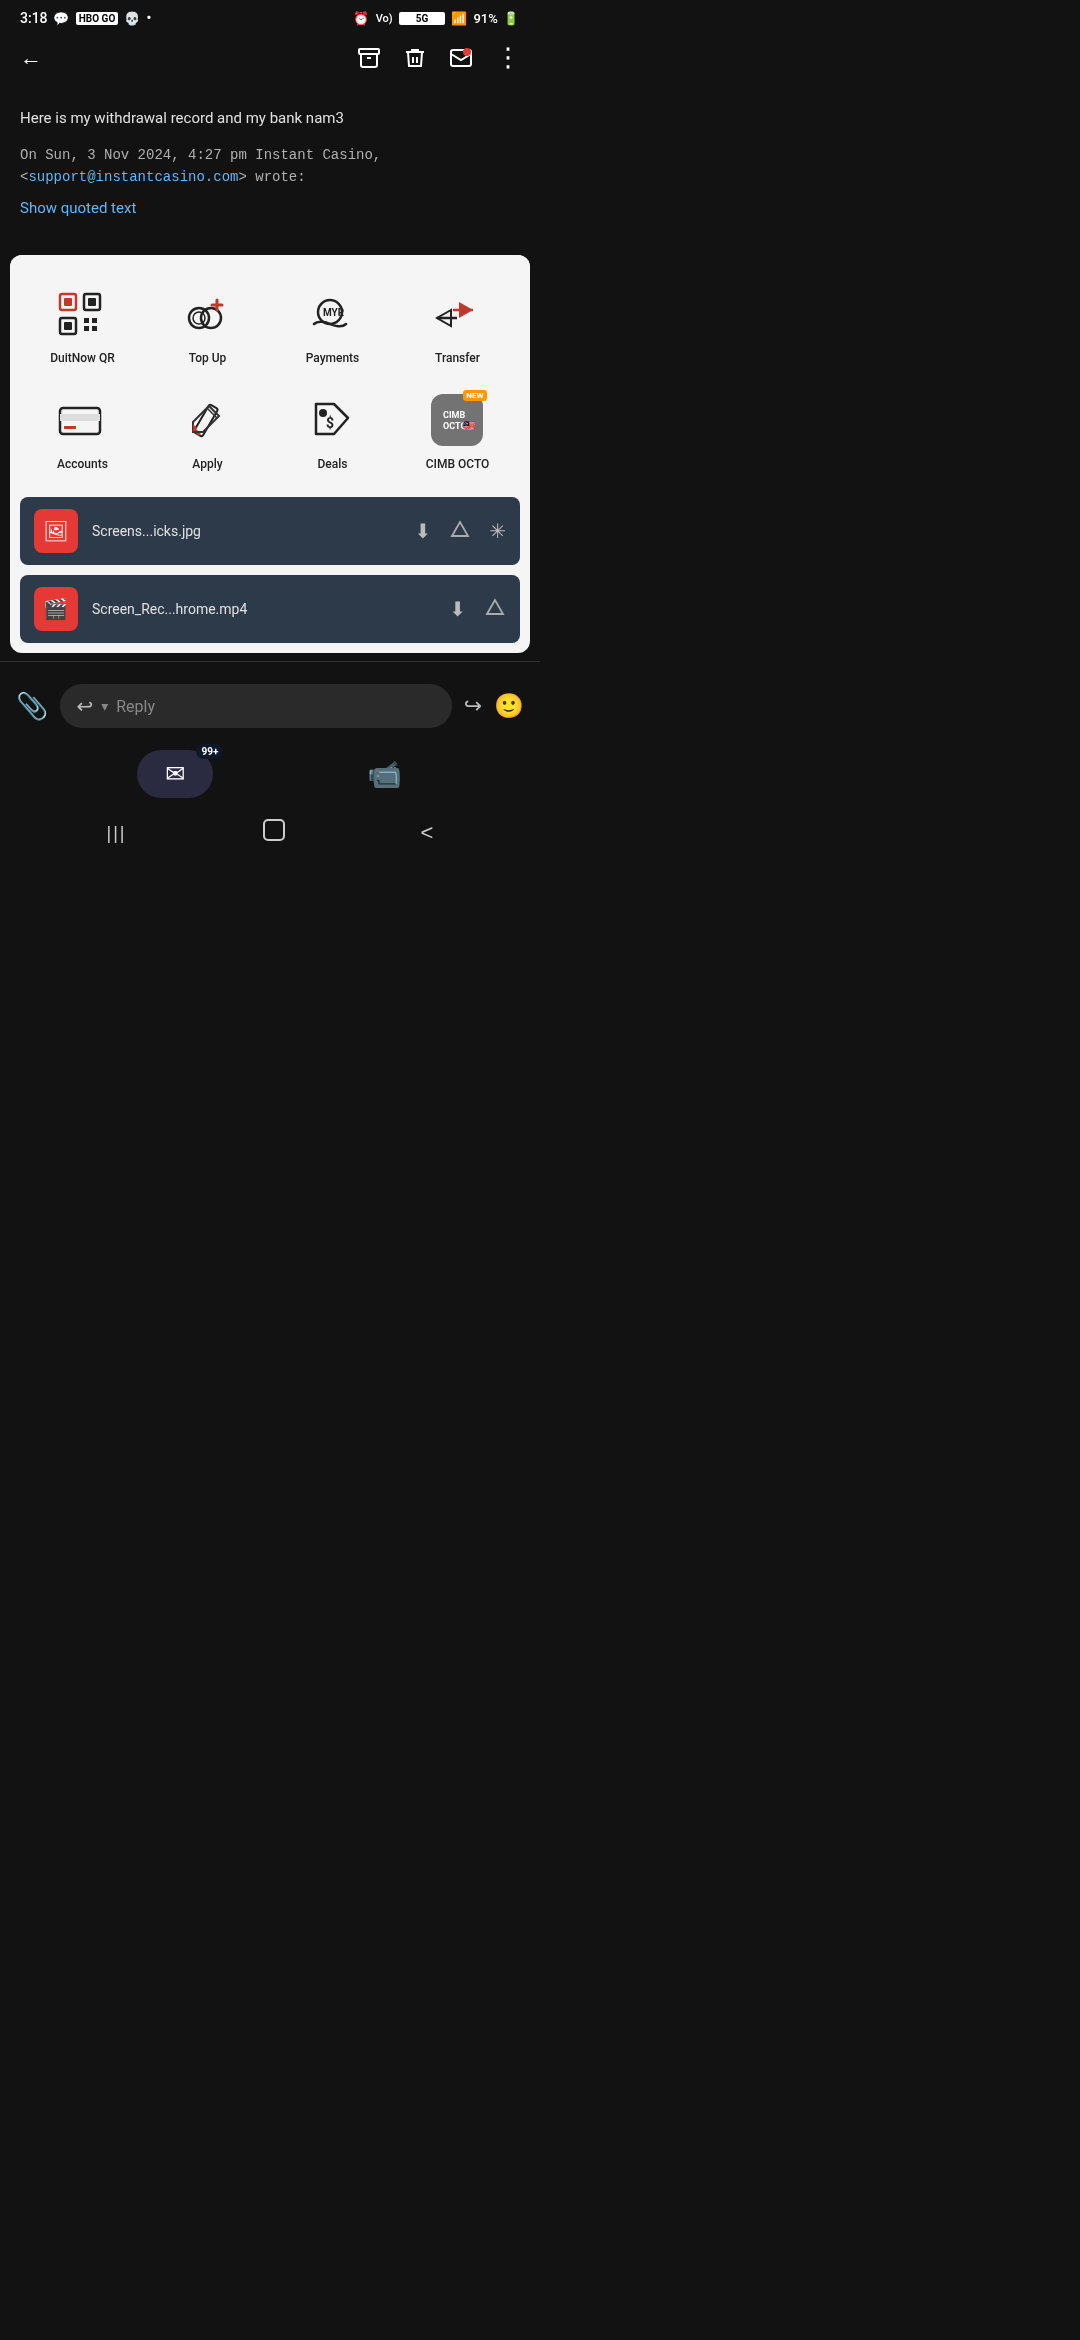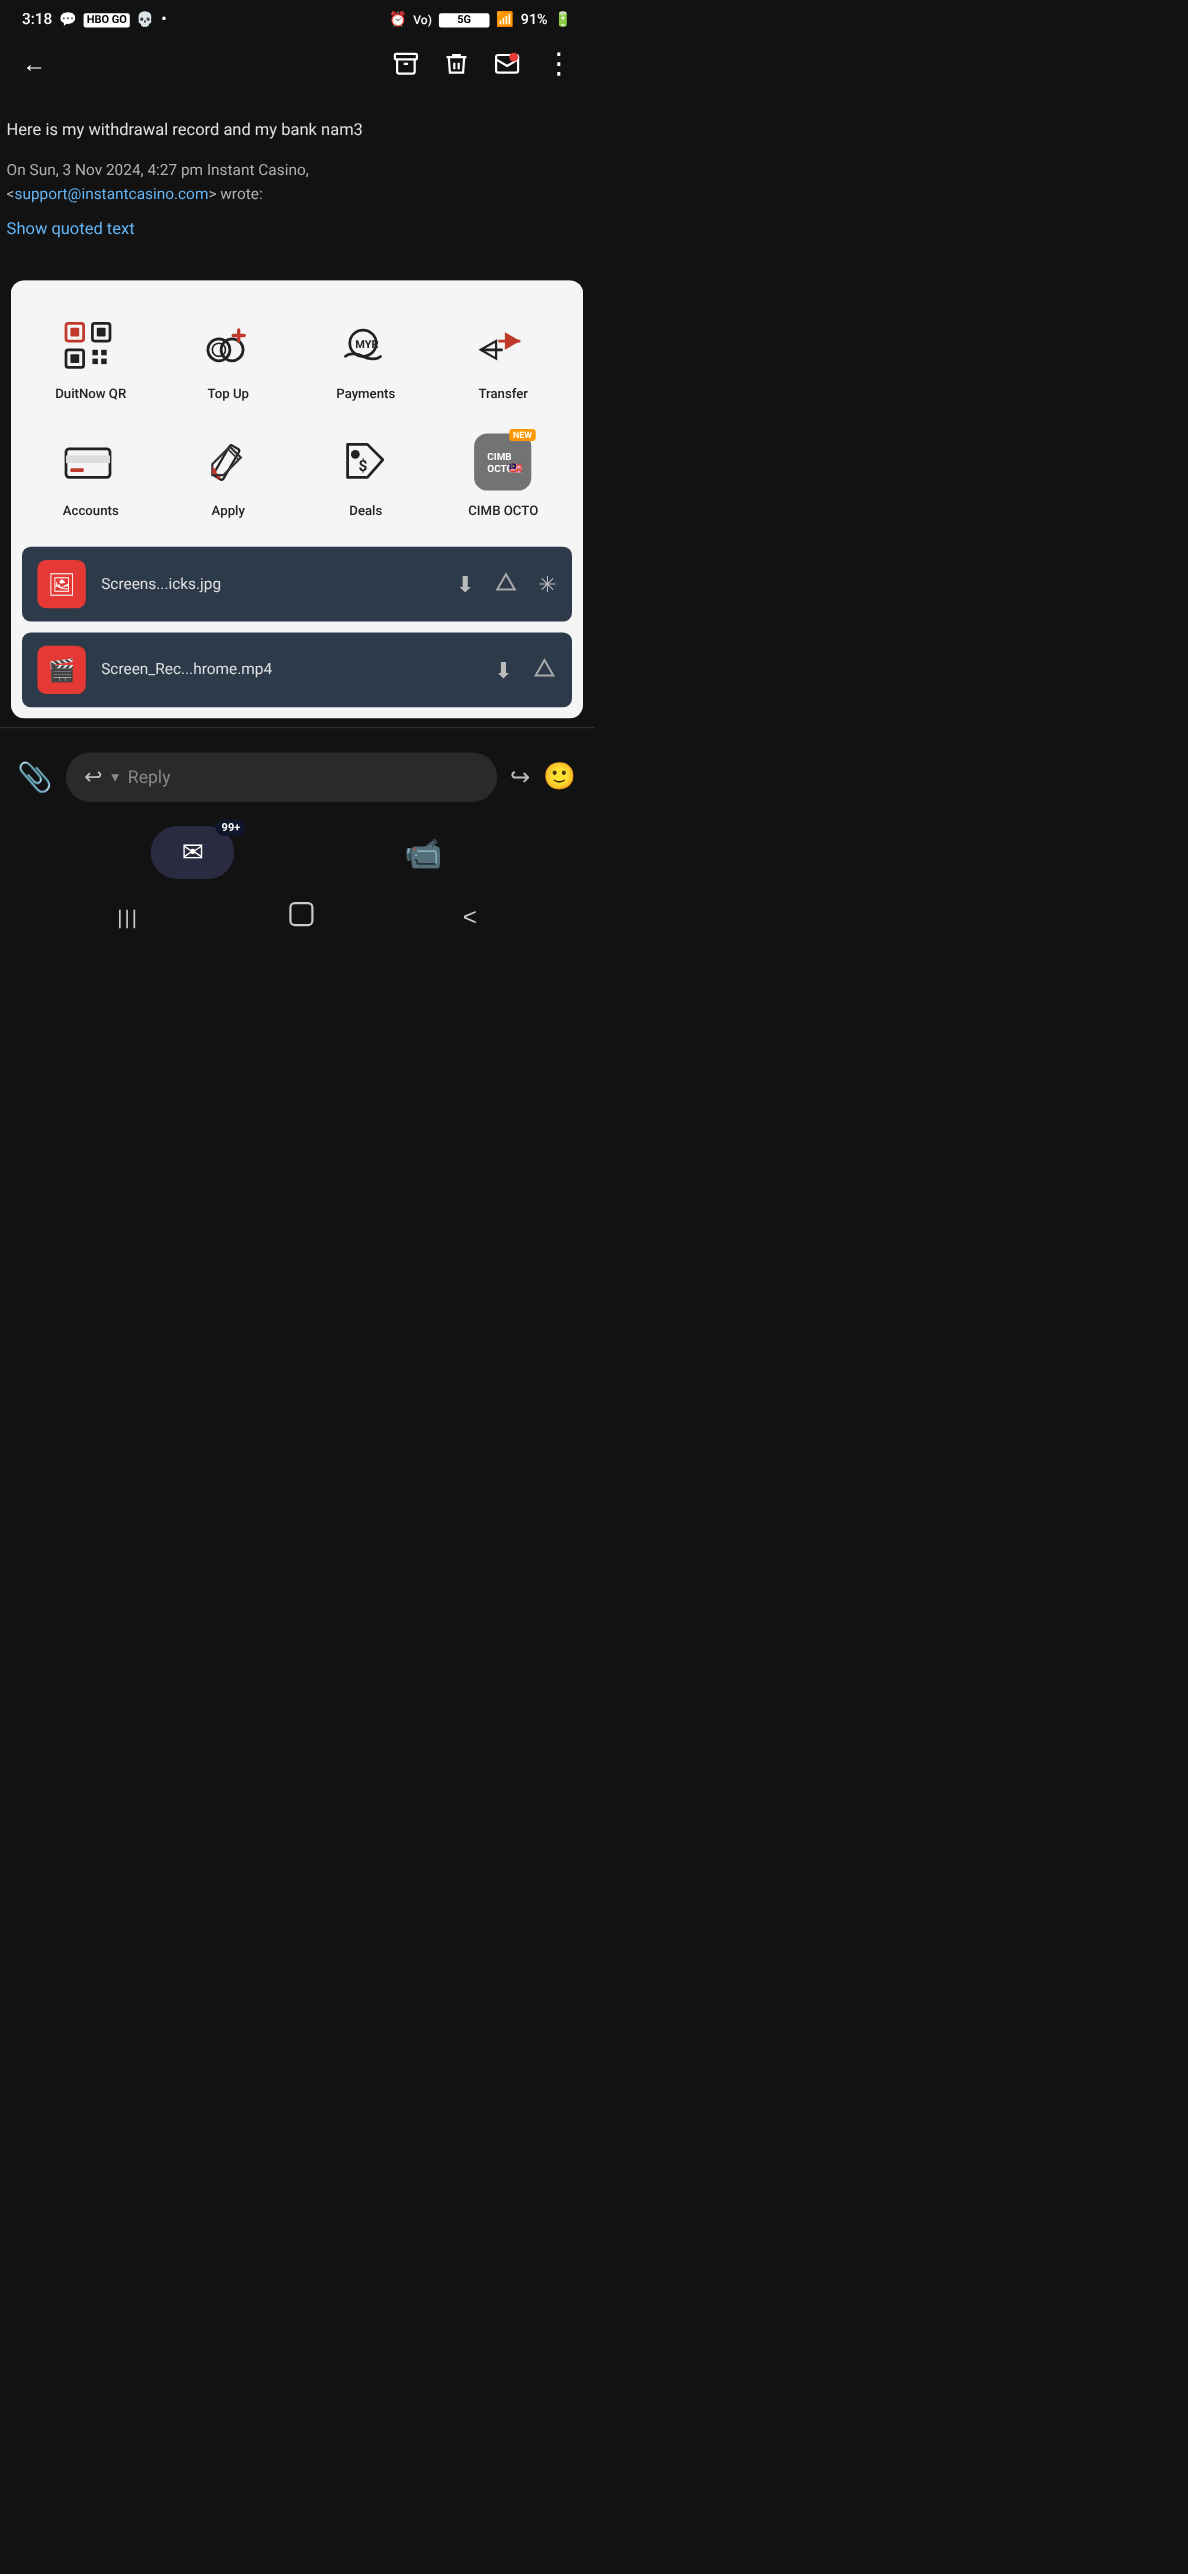--- a/index.html
+++ b/index.html
@@ -37,33 +37,34 @@
       background: none;
       border: none;
       color: #fff;
       font-size: 22px;
       cursor: pointer;
       display: flex; align-items: center;
     }
 
     
     .email-body {
-      padding: 20px 6px 10px;
+      padding: 20px 20px 10px;
     }
     .email-body p {
       font-size: 15px;
       line-height: 1.5;
       color: #e0e0e0;
       margin-bottom: 14px;
     }
     .email-quoted-meta {
       font-size: 14px;
       color: #b0b0b0;
       margin-bottom: 10px;
       line-height: 1.6;
+      font-family: Liberation Mono, monospace;
     }
     .email-quoted-meta a {
       color: #64b5f6;
       text-decoration: none;
     }
     .show-quoted {
       color: #64b5f6;
       font-size: 15px;
       cursor: pointer;
       margin-bottom: 18px;

